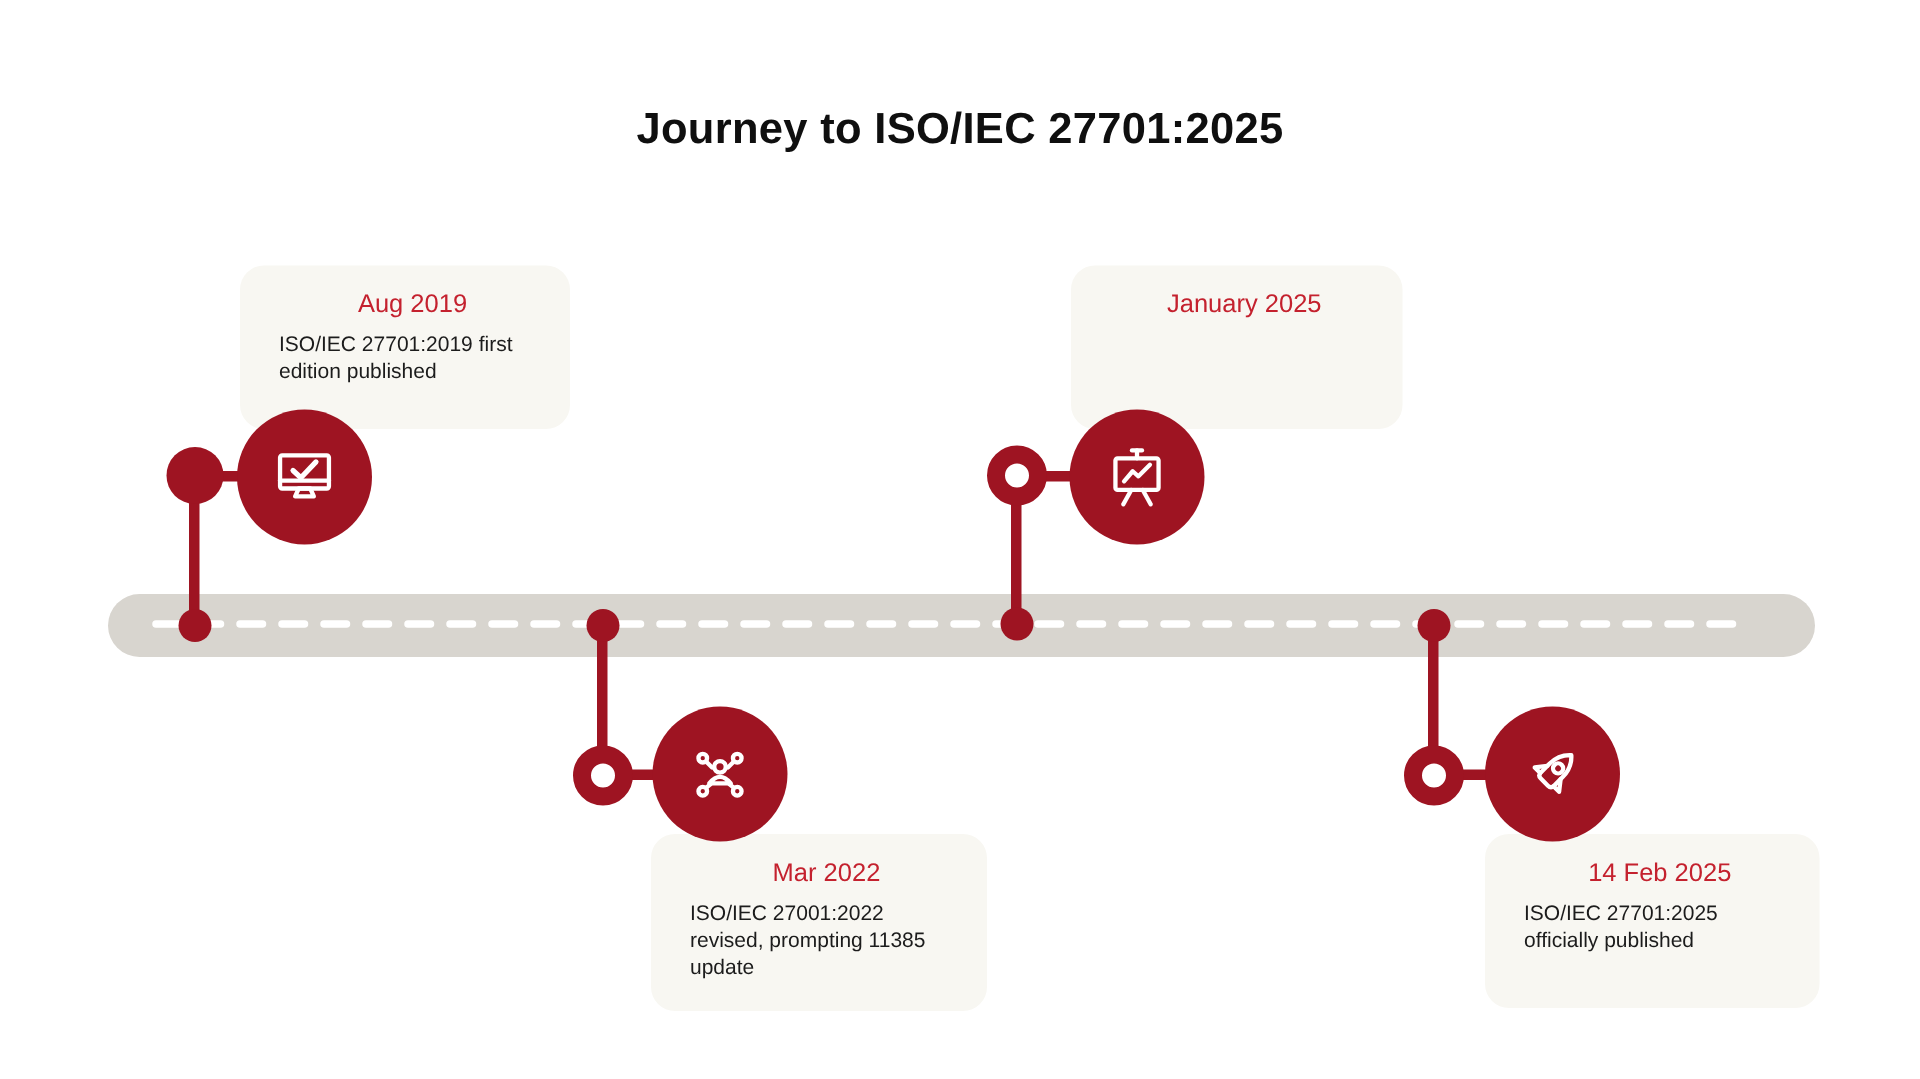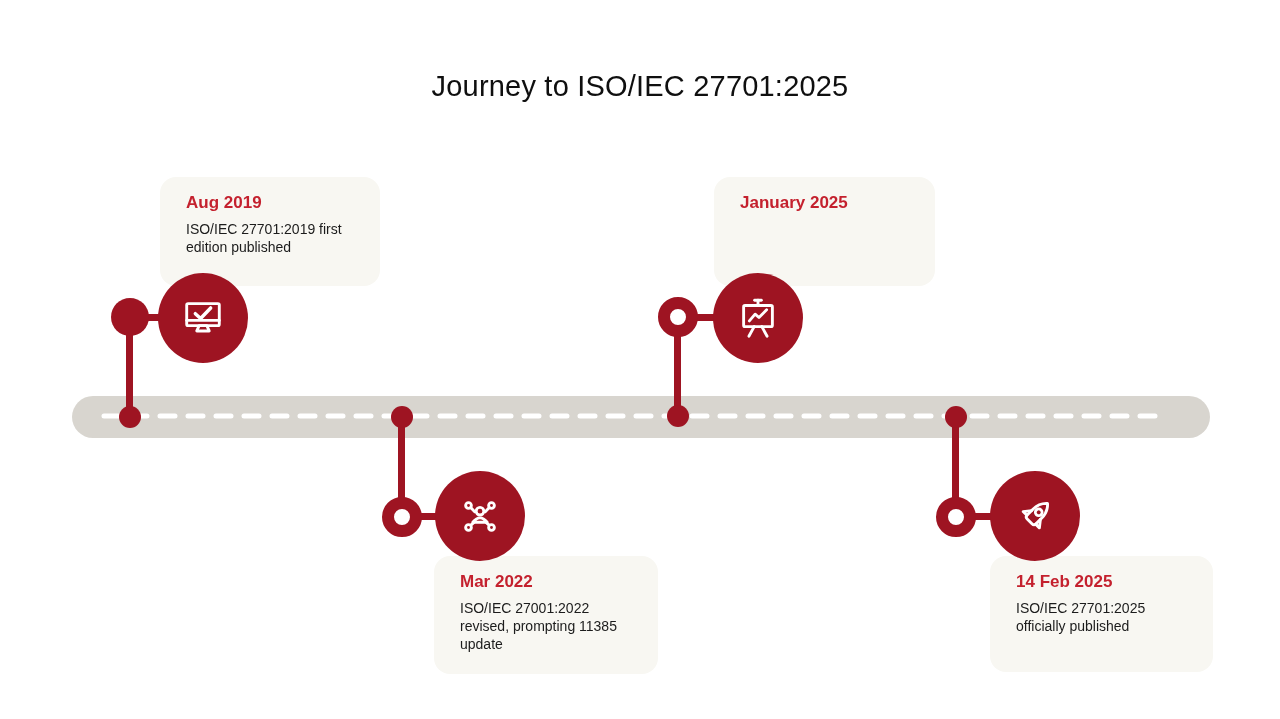--- a/index.html
+++ b/index.html
@@ -10,32 +10,32 @@
     --text-dark:#1C1C1C;
     --title-color:#0F0F0F;
   }
   html,body{margin:0;padding:0;background:#fff;}
   .stage{
     position:relative;width:1280px;height:719px;background:#ffffff;overflow:hidden;
     font-family:"Liberation Sans", sans-serif;
   }
   .title{
     position:absolute;top:70px;left:0;right:0;text-align:center;
-    font-size:29px;font-weight:normal;color:var(--title-color);letter-spacing:.2px;
+    font-size:29px;font-weight:bold;color:var(--title-color);letter-spacing:.2px;
   }
   .timeline-bar{
     position:absolute;left:72px;top:396px;width:1138px;height:42px;
     border-radius:21px;background:var(--bar-gray);z-index:0;
   }
   .dash-svg{position:absolute;left:100px;top:412px;z-index:1;}
   .card{
     position:absolute;background:var(--card-bg);border-radius:16px;
     padding:16px 16px 0 26px;box-sizing:border-box;z-index:1;
   }
-  .date{color:var(--date-red);font-weight:bold;font-size:17px;margin:0 0 7px 0;}
+  .date{color:var(--date-red);font-weight:normal;font-size:17px;margin:0 0 7px 0;text-align:center;}
   .desc{color:var(--text-dark);font-size:14px;line-height:18px;}
   .vline{position:absolute;width:7px;background:var(--accent-red);z-index:2;}
   .hline{position:absolute;height:7px;background:var(--accent-red);z-index:2;}
   .dot{position:absolute;width:22px;height:22px;border-radius:50%;background:var(--accent-red);z-index:3;}
   .small-circle{position:absolute;border-radius:50%;z-index:3;box-sizing:border-box;}
   .donut{width:40px;height:40px;background:#ffffff;border:12px solid var(--accent-red);}
   .solid{width:38px;height:38px;background:var(--accent-red);}
   .big-circle{
     position:absolute;width:90px;height:90px;border-radius:50%;
     background:var(--accent-red);z-index:4;display:flex;align-items:center;justify-content:center;

